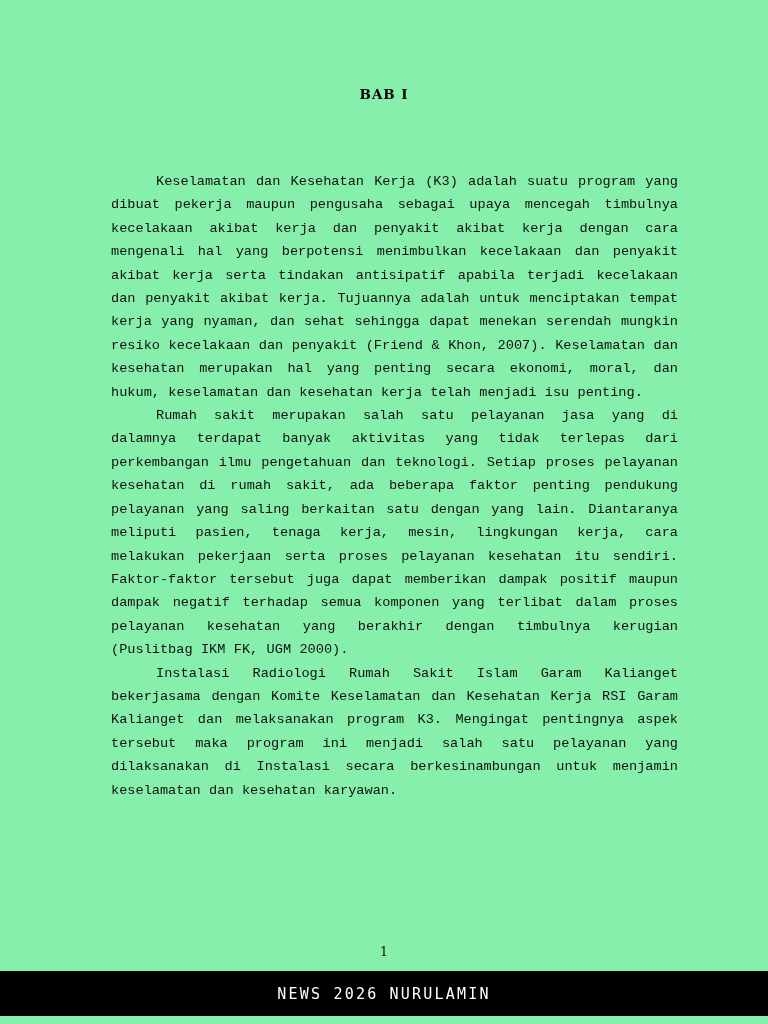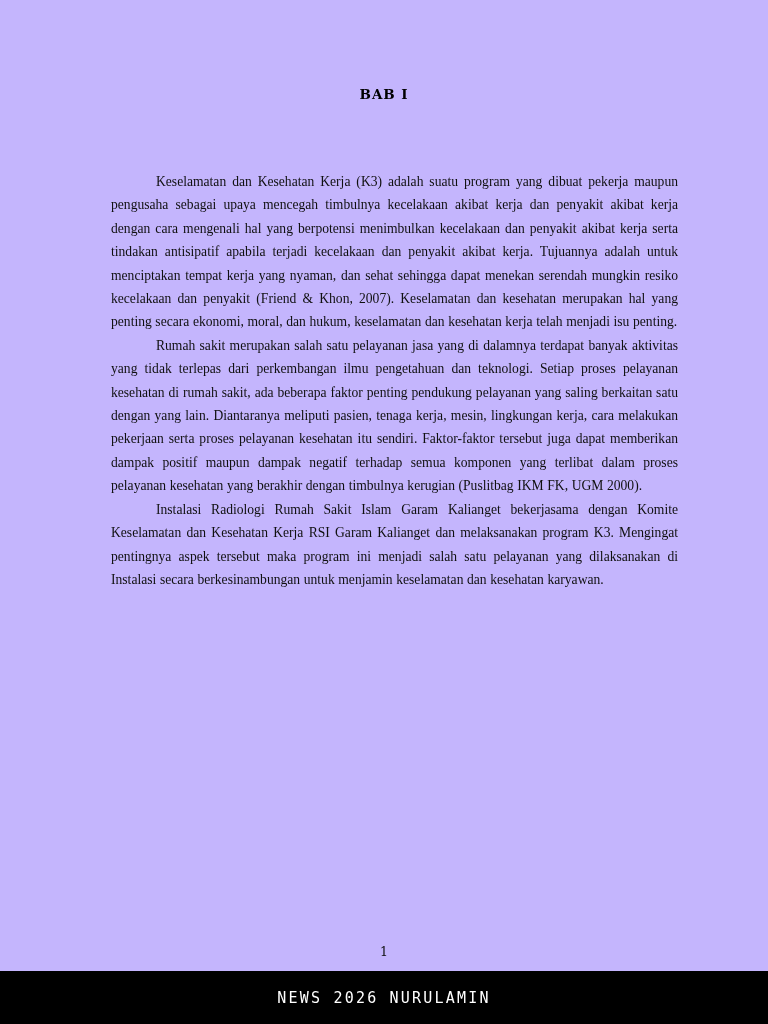--- a/index.html
+++ b/index.html
@@ -6,21 +6,21 @@
   html, body {
     margin: 0;
     padding: 0;
     background: #ffffff;
   }
 
   #page {
     position: relative;
     width: 768px;
     height: 1024px;
-    background: #c4b5fd;
+    background: #86efac;
     overflow: hidden;
     font-family: "DejaVu Serif", serif;
     color: #0a0a0a;
   }
 
   
   .doc-heading-block {
     position: absolute;
     left: 0;
     top: 82px;
@@ -44,21 +44,21 @@
     left: 111px;
     top: 170px;
     width: 567px;
   }
 
   .doc-paragraph {
     margin: 0;
     text-align: justify;
     text-justify: inter-word;
     text-indent: 45px;
-    font-family: Liberation Serif, serif;
+    font-family: Liberation Mono, monospace;
     font-size: 13.6px;
     line-height: 23.4px;
     color: #101010;
     -webkit-hyphens: none;
     hyphens: none;
     word-spacing: 0.2px;
   }
 
   
   .page-number {
@@ -71,21 +71,21 @@
     font-size: 12.5px;
     color: #101010;
   }
 
   
   .bottom-banner {
     position: absolute;
     left: 0;
     top: 971px;
     width: 768px;
-    height: 53px;
+    height: 45px;
     background: #000000;
     display: flex;
     align-items: center;
     justify-content: center;
   }
 
   .bottom-banner-text {
     font-family: "DejaVu Sans Mono", monospace;
     font-size: 15px;
     letter-spacing: 2.2px;

